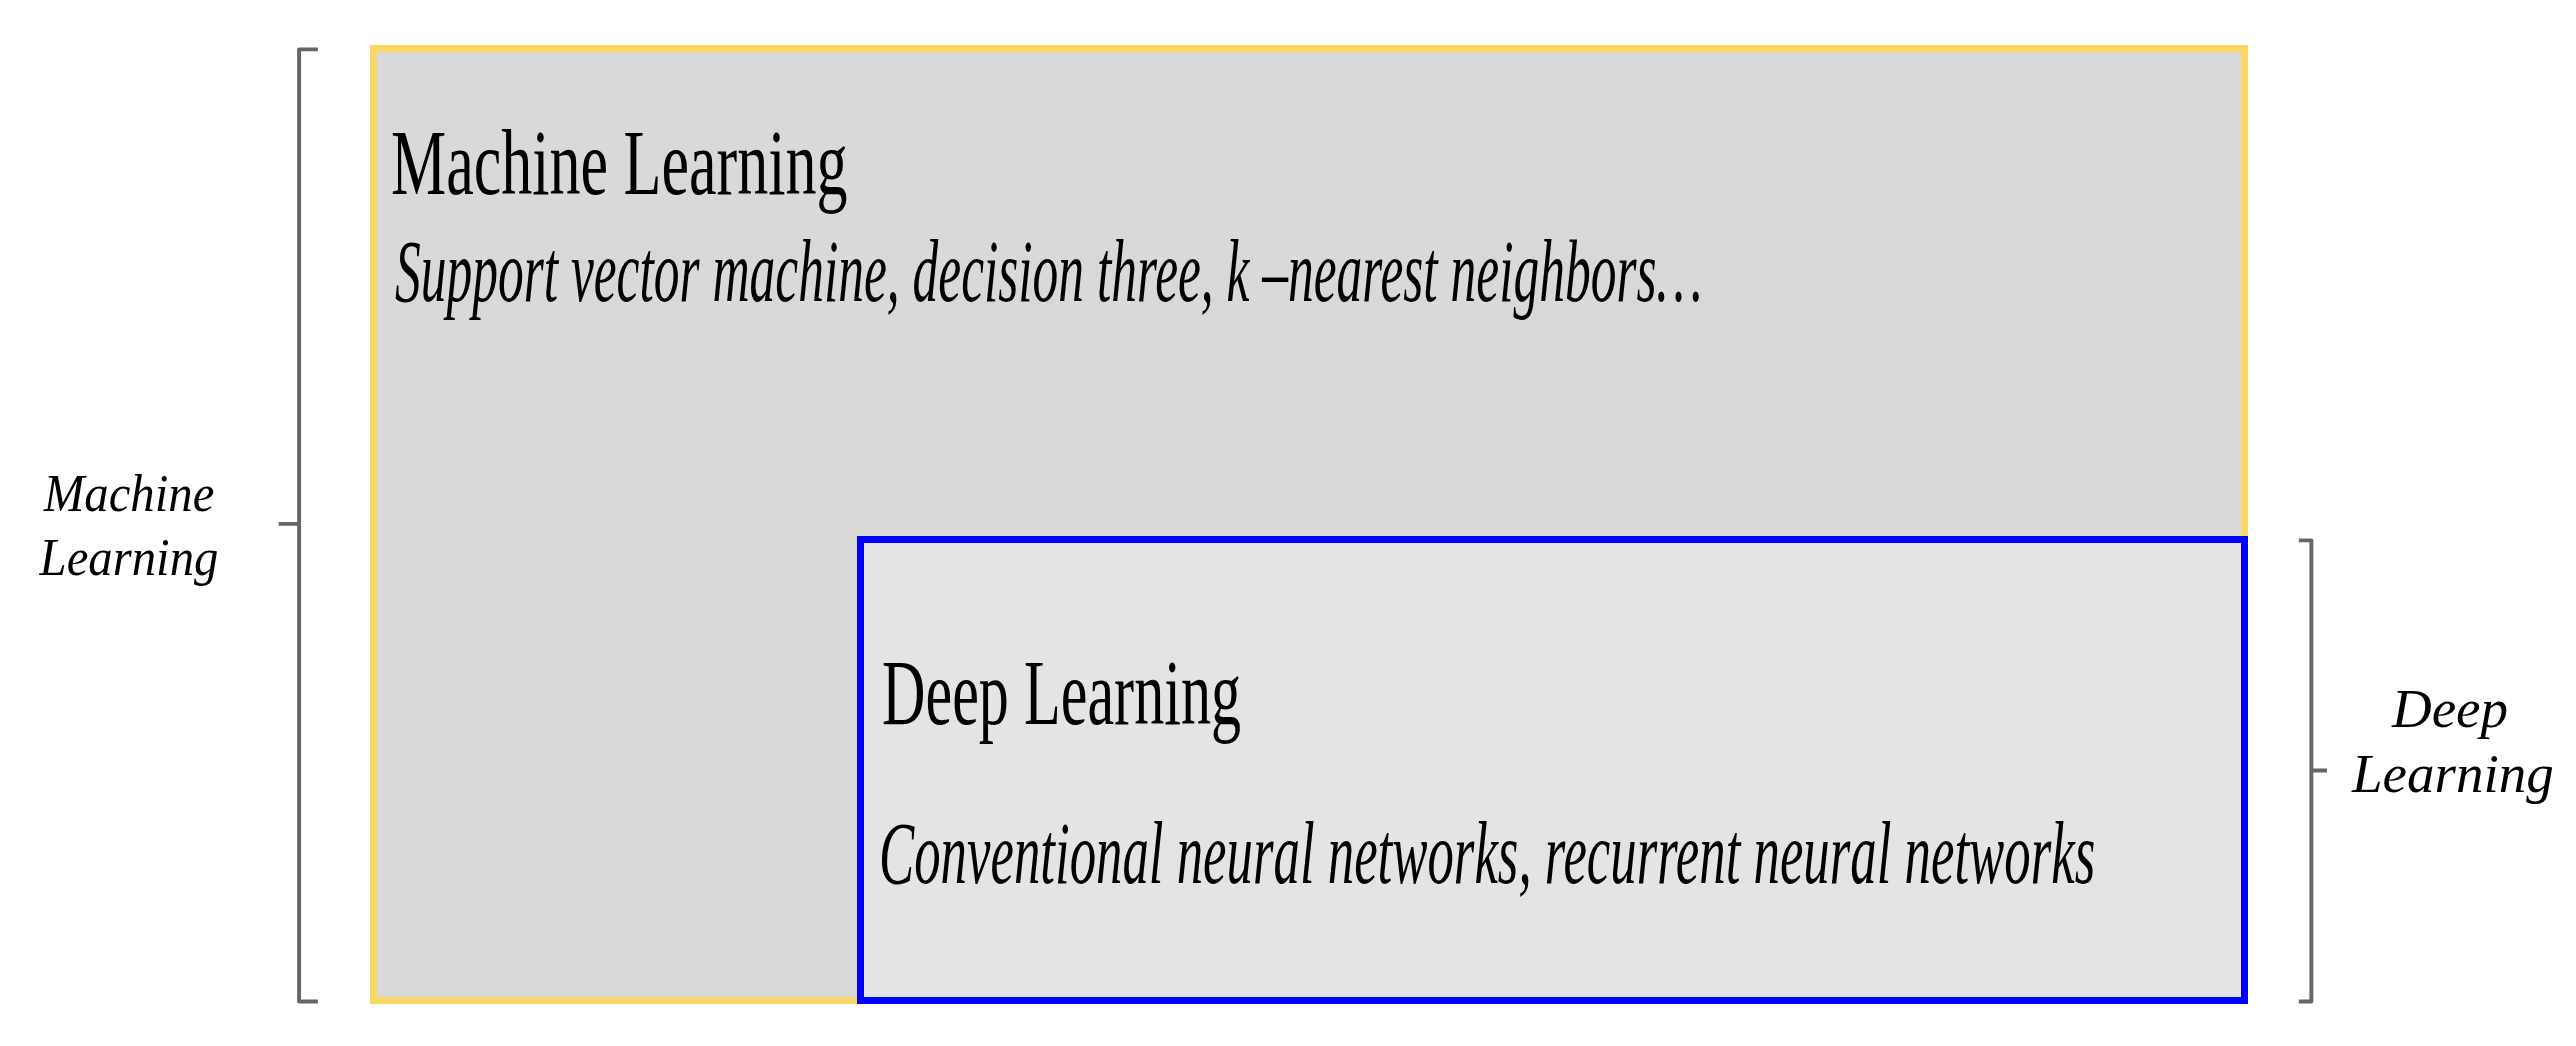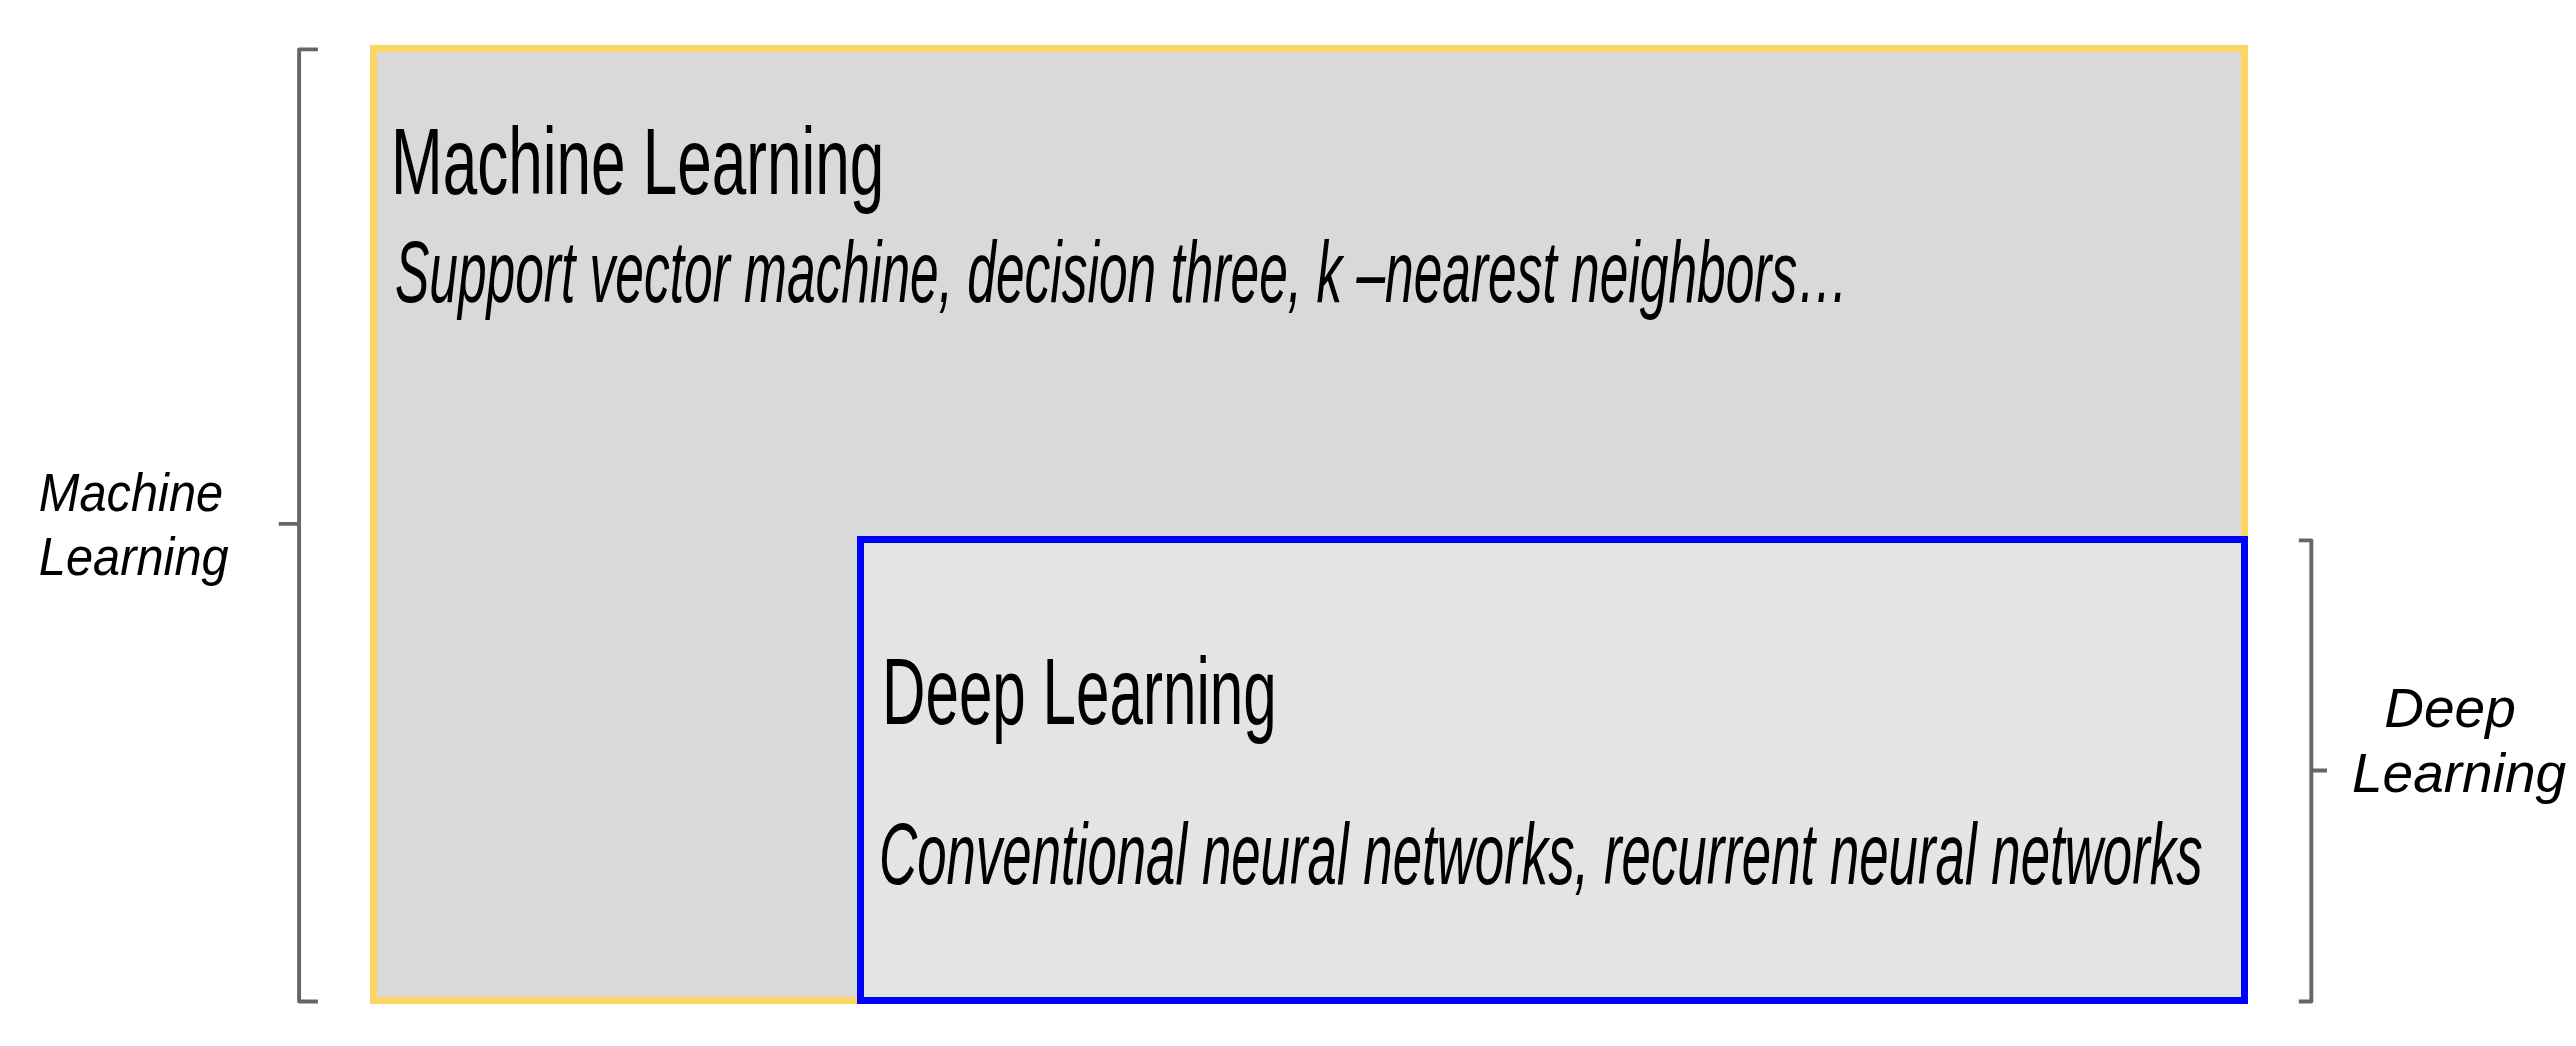--- a/index.html
+++ b/index.html
@@ -1,21 +1,21 @@
 <!DOCTYPE html>
 <html style="font-size:12.5px"><head>
 <meta charset="utf-8">
 <style>
   html, body { margin: 0; padding: 0; background: #ffffff; }
   .canvas {
     position: relative;
     width: 2576px;
     height: 1047px;
     background: #ffffff;
-    font-family: Liberation Sans, sans-serif;
+    font-family: Liberation Serif, serif;
     overflow: hidden;
   }
   
   .box-ml {
     position: absolute;
     left: 370px; top: 45px;
     width: 1878px; height: 959px;
     box-sizing: border-box;
     background: #d9d9d9;
     border: 7.8px solid #fcd664;

